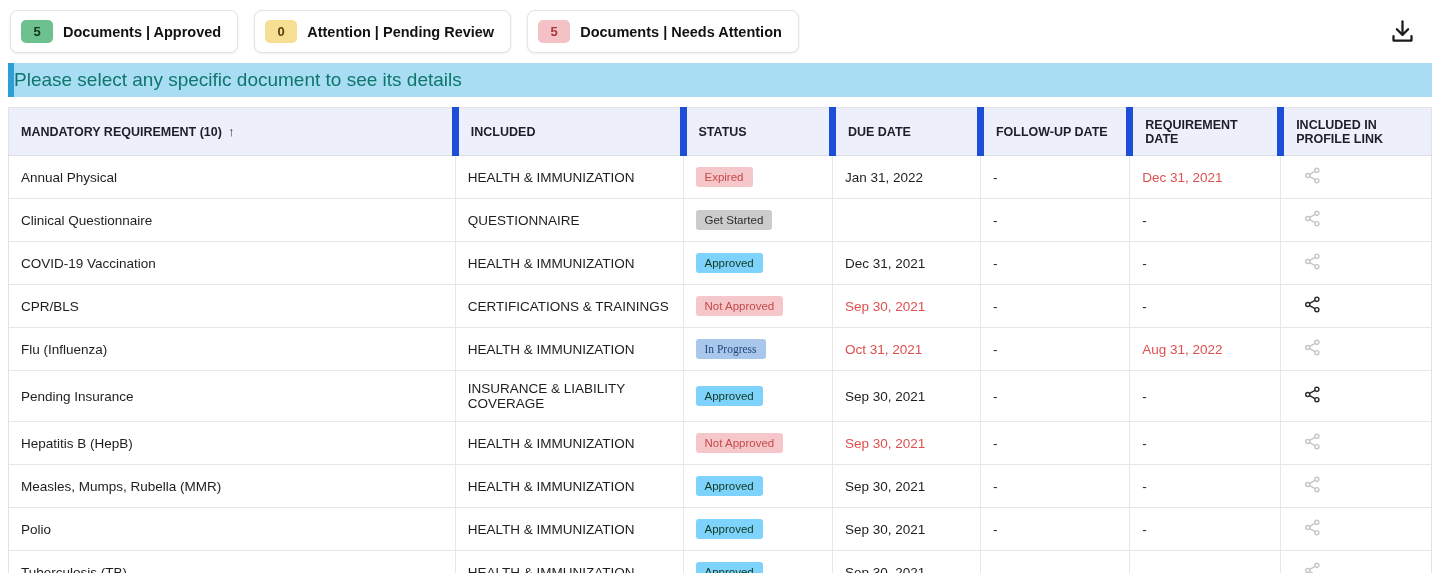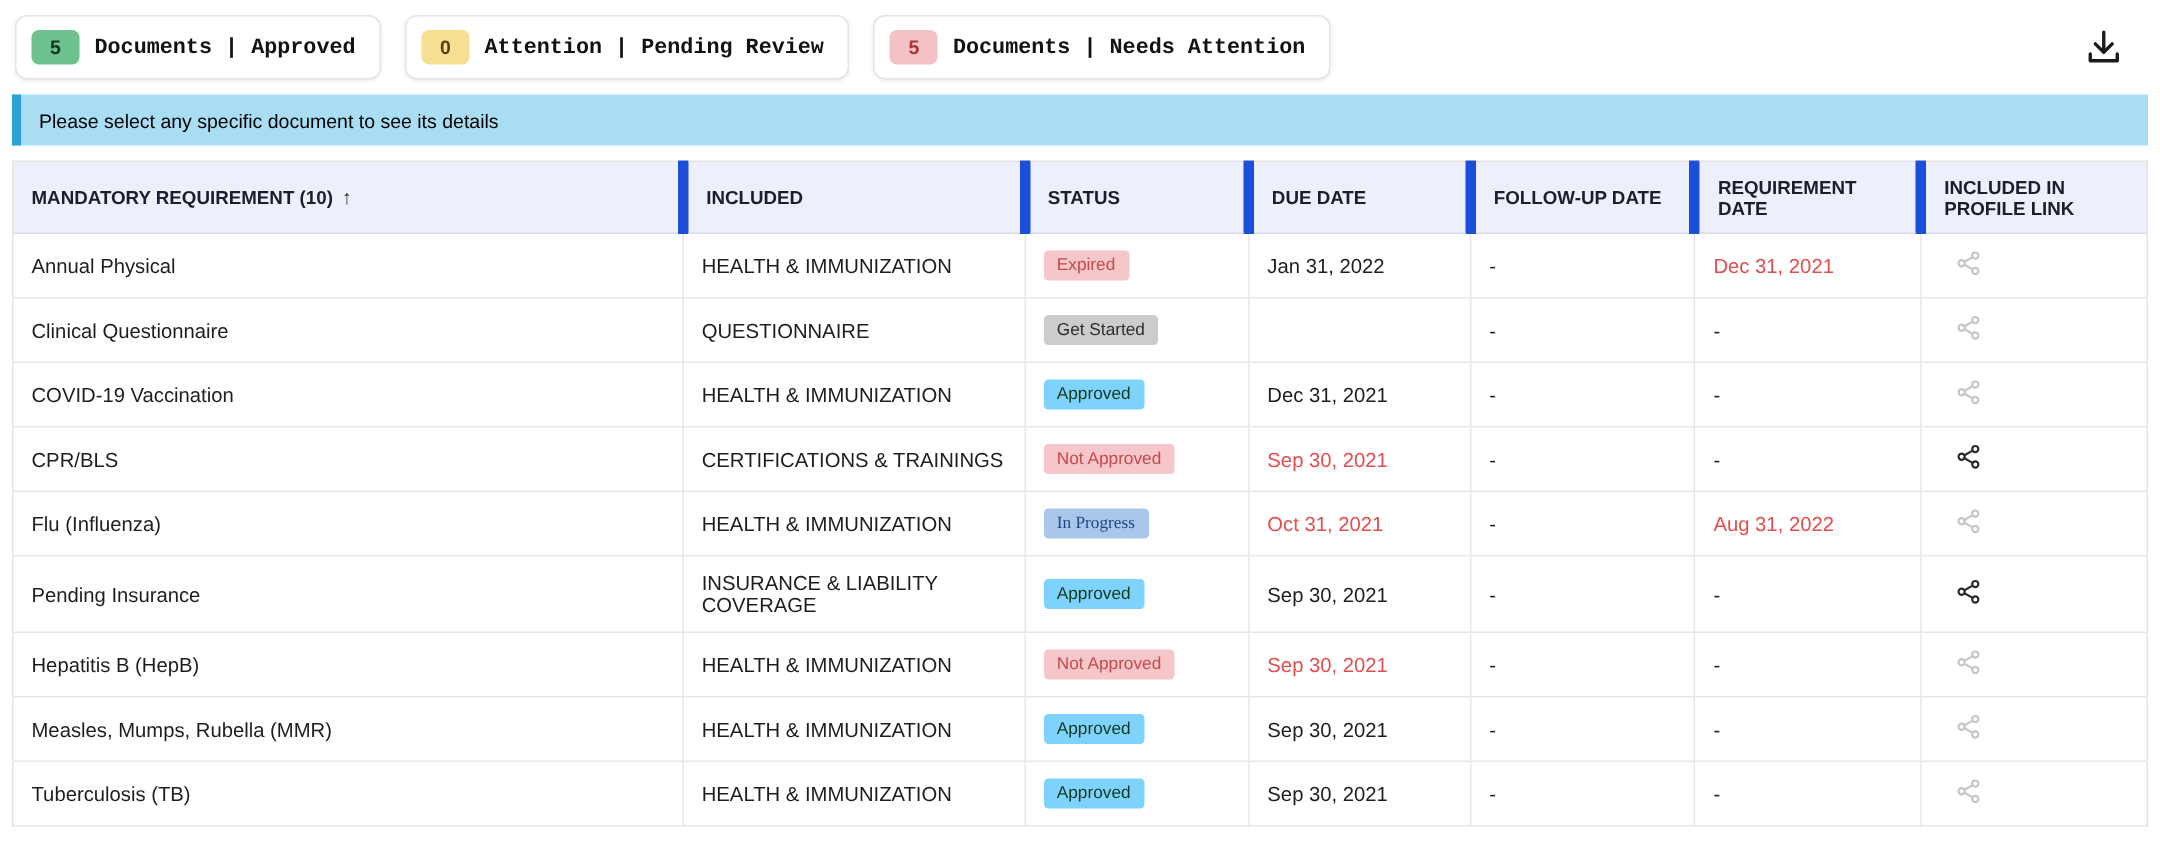--- a/index.html
+++ b/index.html
@@ -21,34 +21,34 @@
     box-shadow:0 1px 3px rgba(0,0,0,0.08);
     cursor:pointer;
   }
   .count-badge {
     min-width:32px; text-align:center; padding:4px 6px;
     border-radius:5px; font-weight:bold; font-size:13px;
   }
   .count-approved  { background:#6cc18e; color:#10361e; }
   .count-pending   { background:#f6df93; color:#55430e; }
   .count-attention { background:#f4c2c6; color:#a93838; }
-  .card-label { font-weight:bold; font-size:14.5px; color:#121212;font-family:Liberation Mono, monospace; }
+  .card-label { font-weight:bold; font-size:14.5px; color:#121212; }
 
   .download-btn {
     margin-left:auto; background:none; border:none; cursor:pointer;
     color:#1b1b1b; padding:2px 12px 0 0;
   }
 
   
   .banner {
     display:flex; align-items:center;
     background:#a9ddf3; height:34px; margin-bottom:10px;
   }
   .banner-accent { width:6px; height:100%; background:#2e9fd4; flex:none; }
-  .banner-text { padding-left:12px; font-size:13px; color:#000000; }
+  .banner-text { font-size:19px; color:#0f766e; }
 
   
   table { width:100%; border-collapse:collapse; table-layout:fixed; border:1px solid #e3e3e3; }
   thead th {
     background:#edeffa; font-size:12.5px; font-weight:bold; text-align:left;
     padding:8px 12px; color:#1d1d2b; vertical-align:middle;
     border-right:7px solid #1d4ed8; border-bottom:1px solid #d9dce9;
     height:48px; cursor:pointer;
   }
   thead th:last-child, tbody td:last-child { border-right:none; }
@@ -284,20 +284,39 @@
           <circle cx="17.5" cy="5.5" r="2.6"></circle>
               <circle cx="6" cy="12" r="2.6"></circle>
               <circle cx="17.5" cy="18.5" r="2.6"></circle>
           <line x1="8.4" y1="10.7" x2="15.2" y2="6.8"></line>
               <line x1="8.4" y1="13.3" x2="15.2" y2="17.2"></line>
         </svg>
       </span>
     </td>
   </tr>
 
+  <tr>
+    <td>Polio</td>
+    <td>HEALTH &amp; IMMUNIZATION</td>
+    <td><span class="badge badge-approved">Approved</span></td>
+    <td>Sep 30, 2021</td>
+    <td>-</td>
+    <td>-</td>
+    <td>
+      <span class="share link-inactive">
+        <svg width="19" height="19" viewBox="0 0 24 24" fill="none" stroke="currentColor" stroke-width="1.8" stroke-linecap="round">
+          <circle cx="17.5" cy="5.5" r="2.6"></circle>
+              <circle cx="6" cy="12" r="2.6"></circle>
+              <circle cx="17.5" cy="18.5" r="2.6"></circle>
+          <line x1="8.4" y1="10.7" x2="15.2" y2="6.8"></line>
+              <line x1="8.4" y1="13.3" x2="15.2" y2="17.2"></line>
+        </svg>
+      </span>
+    </td>
+  </tr>
 
   <tr>
     <td>Tuberculosis (TB)</td>
     <td>HEALTH &amp; IMMUNIZATION</td>
     <td><span class="badge badge-approved">Approved</span></td>
     <td>Sep 30, 2021</td>
     <td>-</td>
     <td>-</td>
     <td>
       <span class="share link-inactive">

